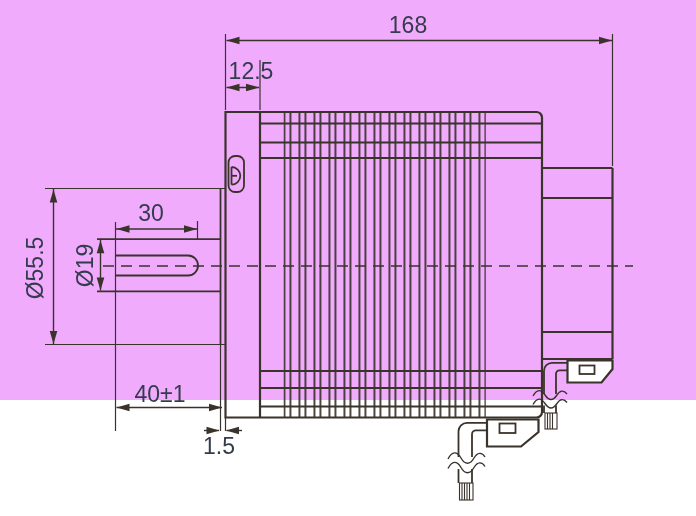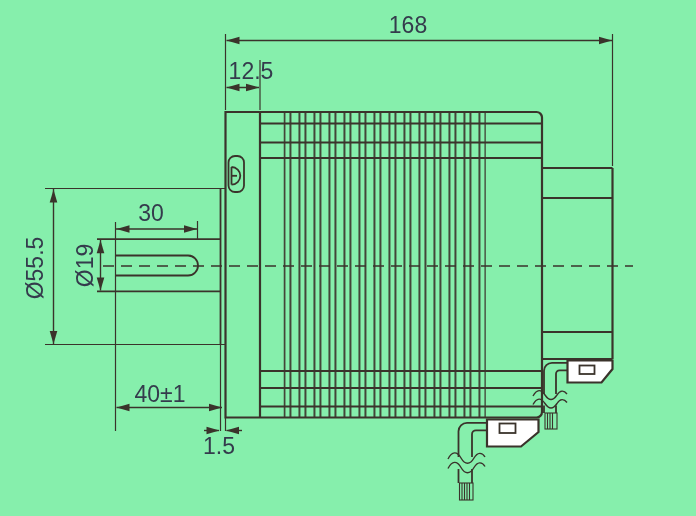--- a/index.html
+++ b/index.html
@@ -5,22 +5,22 @@
   html, body {
     margin: 0;
     padding: 0;
     background: #ffffff;
     width: 696px;
     height: 516px;
     overflow: hidden;
   }
   .drawing-wrap {
     width: 696px;
-    height: 516px;
-    background: #86efac;
+    height: 400px;
+    background: #f0abfc;
   }
   svg text {
     font-family: "Liberation Sans", "DejaVu Sans", sans-serif;
     font-size: 23px;
     fill: #343b4c;
   }
   .outline   { stroke: #3a332b; stroke-width: 2.2; fill: none; stroke-linecap: butt; }
   .outline-f { stroke: #3a332b; stroke-width: 2.2; fill: #ffffff; }
   .mid       { stroke: #3a332b; stroke-width: 1.8; fill: none; }
   .dim       { stroke: #3a332b; stroke-width: 1.4; fill: none; }

